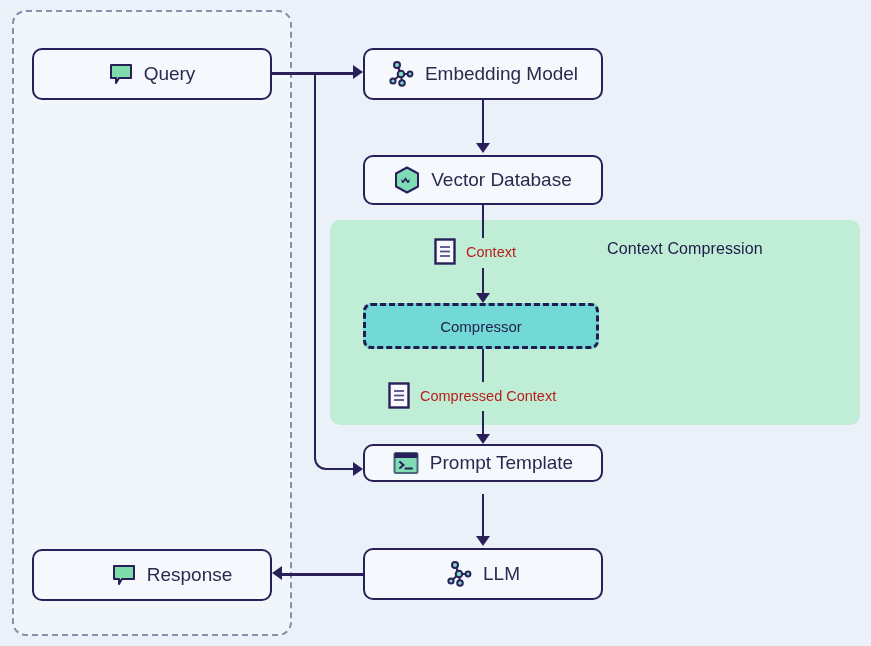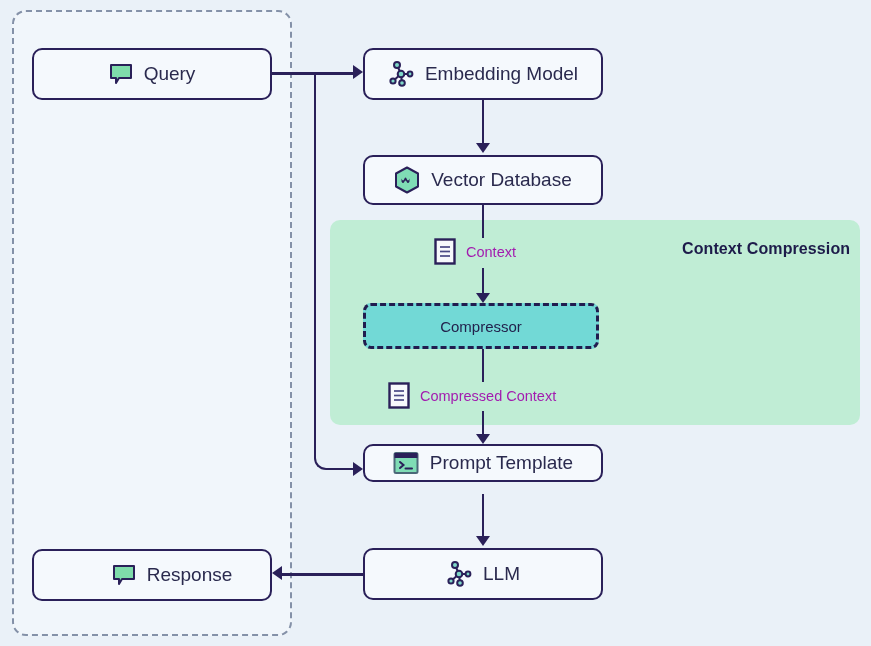--- a/index.html
+++ b/index.html
@@ -36,24 +36,24 @@
     position: absolute;
     left: 330px;
     top: 220px;
     width: 530px;
     height: 205px;
     background: #c0edd5;
     border-radius: 10px;
   }
   .region-title {
     position: absolute;
-    left: 682px;
+    left: 607px;
     top: 240px;
     font-size: 16px;
-    font-weight: bold;
+    font-weight: normal;
     color: #1d1b4a;
     letter-spacing: 0.1px;
   }
 
   
   .node {
     position: absolute;
     box-sizing: border-box;
     background: #f5f9fd;
     border: 2.5px solid #2a2059;
@@ -91,21 +91,21 @@
     color: #22224c;
     font-size: 15px;
   }
 
   
   .datalabel {
     position: absolute;
     display: flex;
     align-items: center;
     gap: 10px;
-    color: #a21caf;
+    color: #b91c1c;
     font-size: 14.5px;
     white-space: nowrap;
   }
   .dl-context    { left: 434px; top: 238px; }
   .dl-compressed { left: 388px; top: 382px; }
 
   
   .icon { display: inline-block; flex: none; line-height: 0; }
 
   

